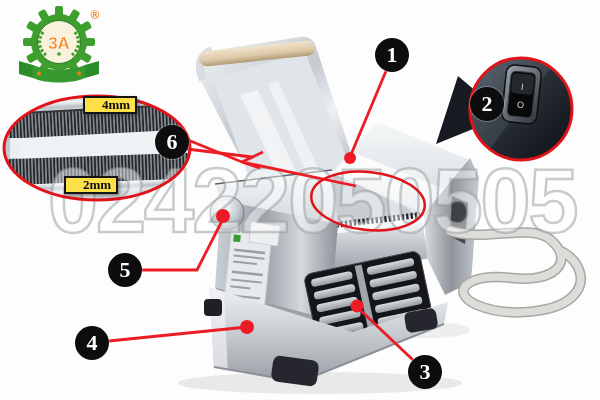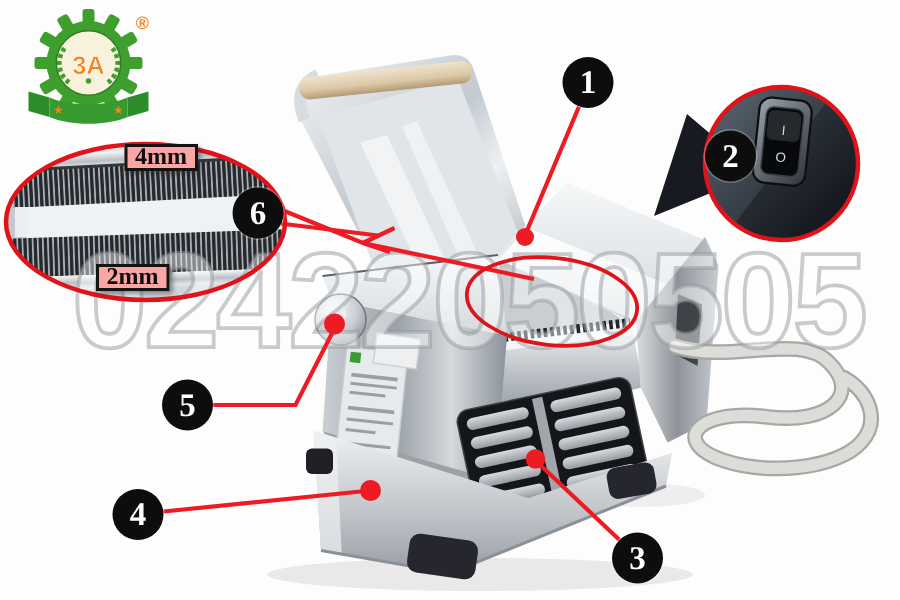--- a/index.html
+++ b/index.html
@@ -18,23 +18,23 @@
   }
   
   .callout{
     position:absolute;z-index:5;width:34px;height:34px;border-radius:50%;
     background:#0d0d0d;color:#fff;display:flex;align-items:center;justify-content:center;
     font-family:"Liberation Serif",serif;font-weight:700;font-size:22px;
     box-shadow:0 0 0 1px rgba(255,255,255,0.25);
   }
   
   .size-label{
-    position:absolute;z-index:5;background:#fca5a5;border:2px solid #141414;
-    font-family:"Liberation Serif",serif;font-weight:700;font-size:16px;
-    line-height:13px;padding:0 5px 1px 5px;color:#0d0d0d;
+    position:absolute;z-index:5;background:#fde047;border:2px solid #141414;
+    font-family:"Liberation Serif",serif;font-weight:700;font-size:13px;
+    line-height:13px;padding:0 5px 1px 17px;color:#0d0d0d;
     box-shadow:2px 2px 3px rgba(40,40,40,0.45);
   }
   .lbl-4mm{left:83px;top:96px;}
   .lbl-2mm{left:64px;top:176px;}
   
   .logo-wrap{position:absolute;left:6px;top:4px;z-index:5;width:120px;}
   .logo-slogan{
     position:absolute;left:2px;top:86px;z-index:5;width:118px;text-align:center;
     font-family:"Liberation Sans",sans-serif;font-weight:800;font-size:9.5px;
     letter-spacing:0.2px;color:#e65c20;white-space:nowrap;

